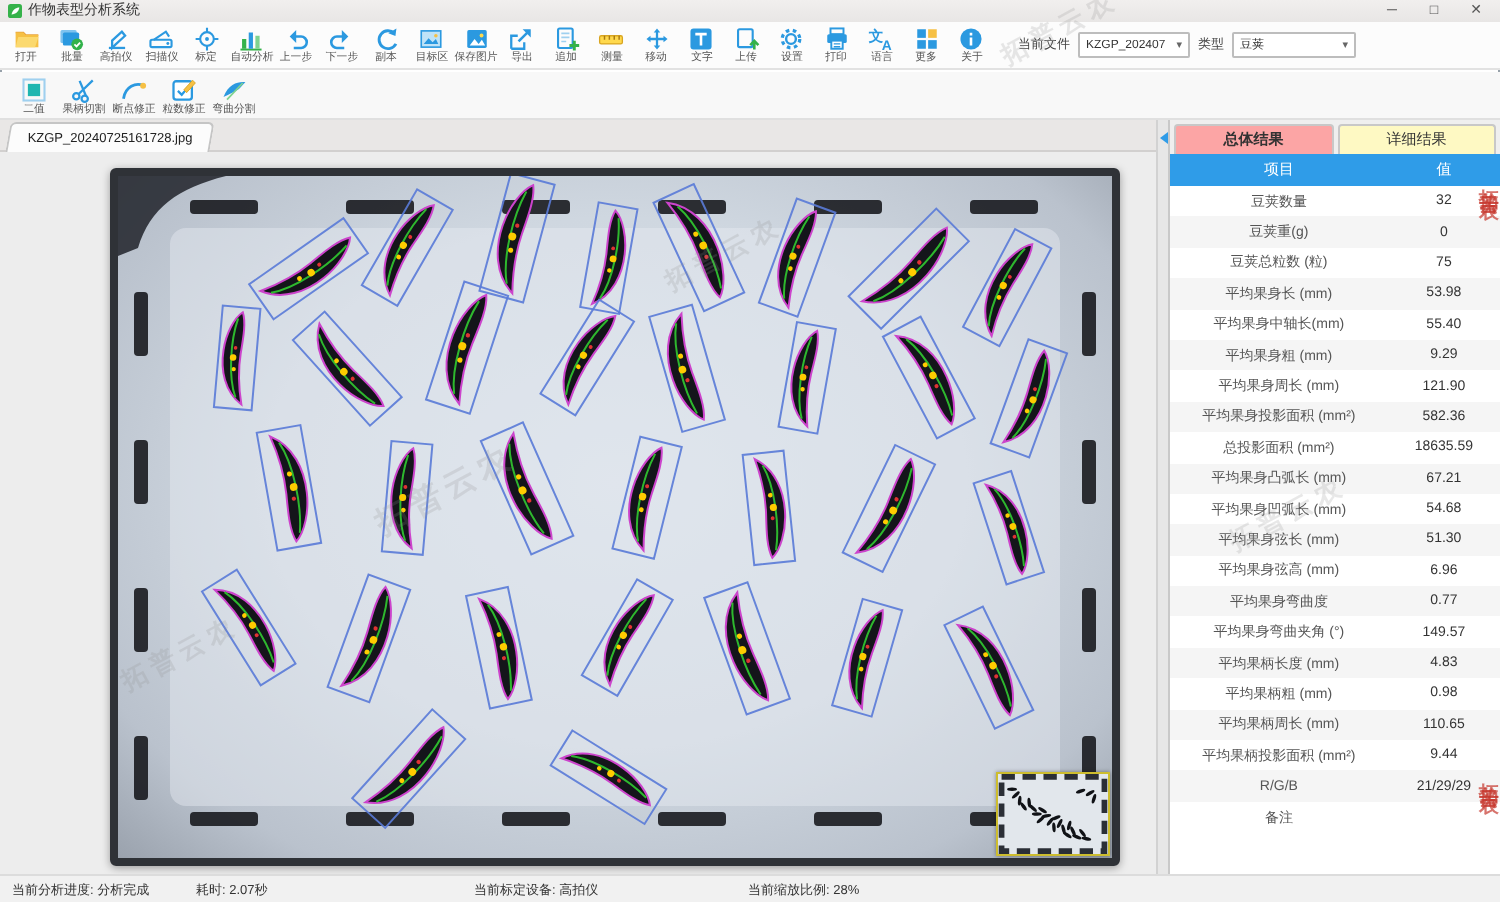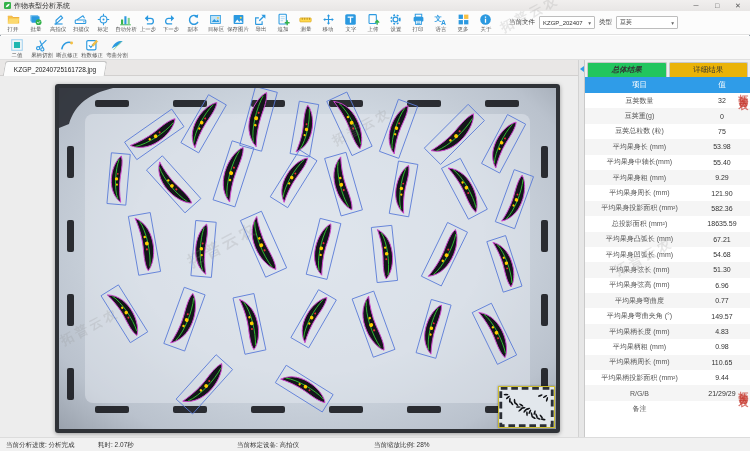--- a/index.html
+++ b/index.html
@@ -60,23 +60,23 @@
   
   #splitter { position:absolute; left:578px; top:60px; width:7px; height:377px;
     background:#e7e7e7; border-left:1px solid #d2d2d2; border-right:1px solid #c9c9c9; }
   #collapse-arrow { position:absolute; top:6px; left:0.5px; width:0; height:0;
     border-top:3px solid transparent; border-bottom:3px solid transparent; border-right:4px solid #2f9ce8; }
 
   
   #panel { position:absolute; left:585px; top:60px; width:165px; height:377px; background:#fff; }
   #panel-tabs { height:17px; background:#efefef; display:flex; padding:2px 2px 0; gap:2px; }
   .ptab { flex:1; font-size:7.5px; display:flex; align-items:center; justify-content:center;
-    color:#333; background:#eab308; border:1px solid #c8c8c8; border-bottom:none;
+    color:#333; background:#fef9c3; border:1px solid #c8c8c8; border-bottom:none;
     border-radius:2px 2px 0 0; white-space:nowrap; cursor:default; }
-  .ptab.active { background:#22c55e; font-weight:bold;font-style:italic; }
+  .ptab.active { background:#fca5a5; font-weight:bold; }
   #results-table { width:100%; border-collapse:collapse; table-layout:fixed; }
   #results-table th { background:#2f9ce8; color:#fff; font-size:7.5px; font-weight:normal; height:16px;text-align:center; }
   #results-table th:first-child { width:66%; }
   #results-table td { font-size:7px; color:#555; height:15.4px; text-align:center;
     padding:0 2px; overflow:hidden; white-space:nowrap; }
   #results-table tr:nth-child(even) td { background:#f5f5f5; }
   #results-table td.val { color:#333; }
 
   
   #statusbar { position:absolute; left:0; top:437px; width:750px; height:14px;

